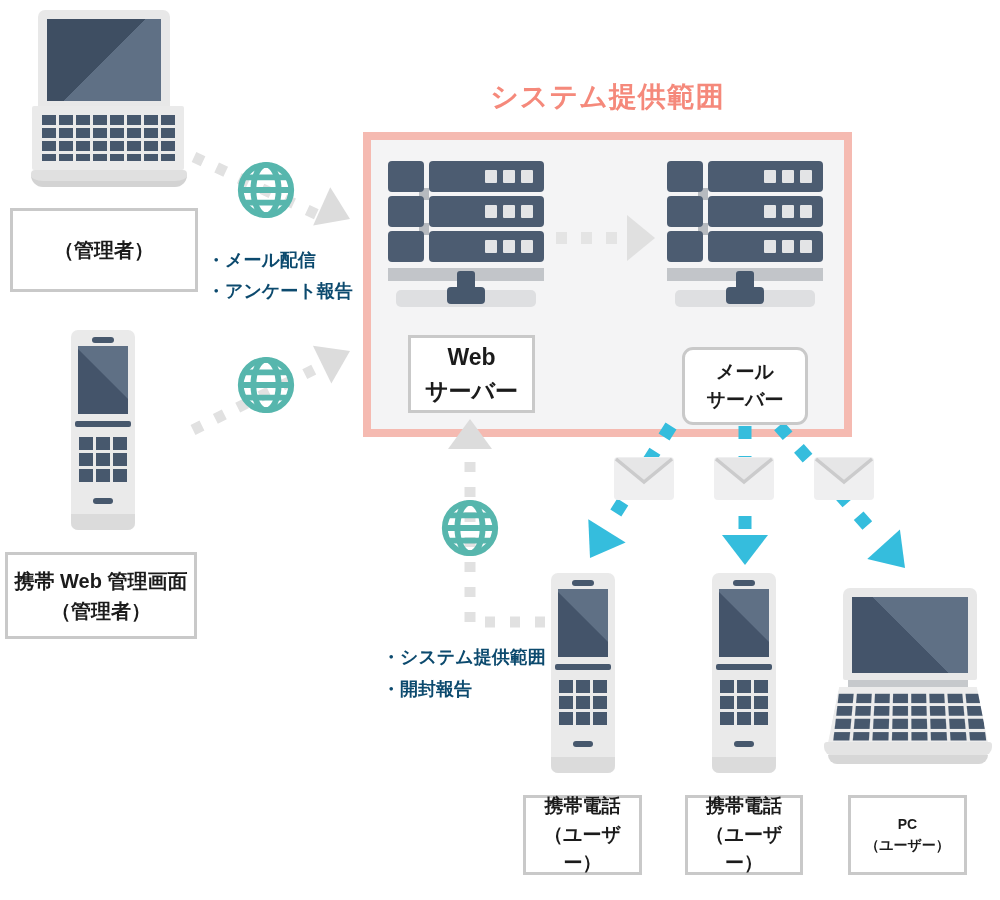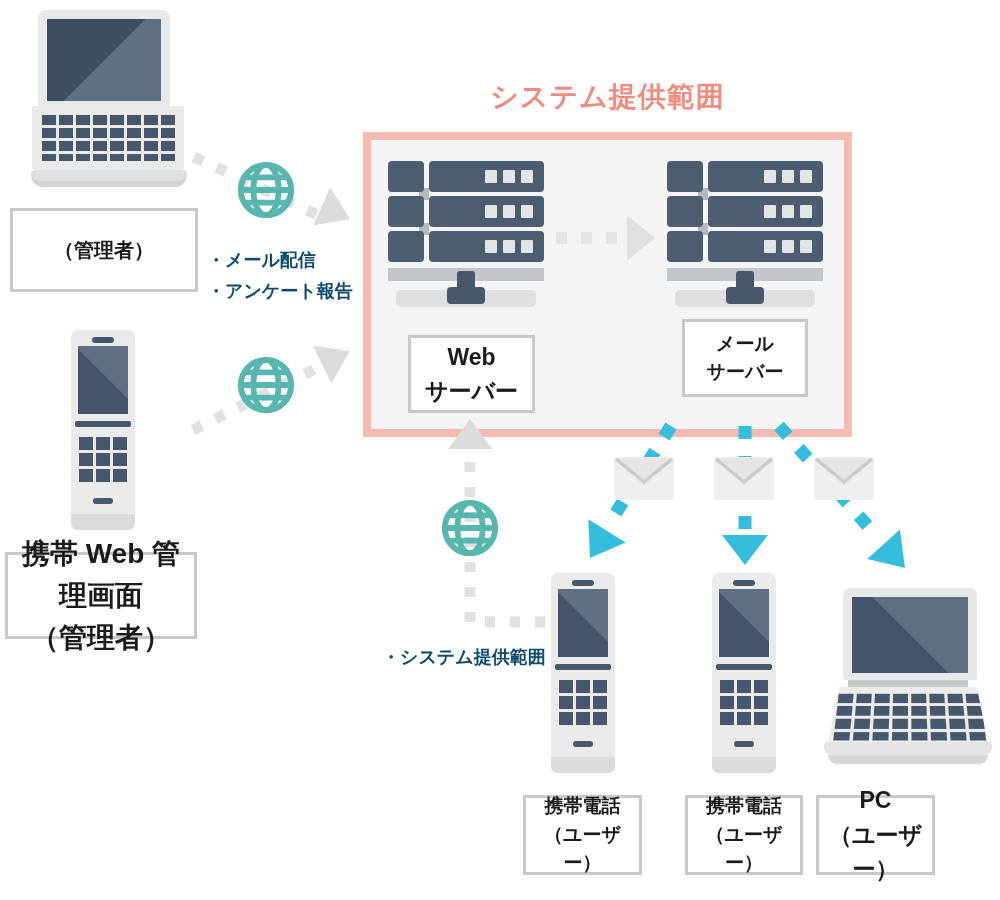--- a/index.html
+++ b/index.html
@@ -14,26 +14,26 @@
                color:#F5897B;letter-spacing:1px;z-index:4;}
 
   
   .connectors{left:0;top:0;z-index:2;}
 
   
   .label-box{background:#fff;border:3px solid #C9C9C9;display:flex;flex-direction:column;
              align-items:center;justify-content:center;text-align:center;font-weight:bold;
              color:#1b1b1b;z-index:3;line-height:1.5;}
   .lb-admin-pc{left:10px;top:208px;width:182px;height:78px;font-size:20px;}
-  .lb-admin-mobile{left:5px;top:552px;width:186px;height:81px;font-size:28px;}
+  .lb-admin-mobile{left:5px;top:552px;width:186px;height:81px;font-size:20px;}
   .lb-web{left:408px;top:335px;width:121px;height:72px;font-size:23px;}
-  .lb-mail{left:682px;top:319px;width:120px;height:72px;font-size:19px;}
+  .lb-mail{left:682px;top:347px;width:120px;height:72px;font-size:19px;border-radius:11px;}
   .lb-user1{left:523px;top:795px;width:113px;height:74px;font-size:19px;}
   .lb-user2{left:685px;top:795px;width:112px;height:74px;font-size:19px;}
-  .lb-userpc{left:816px;top:795px;width:113px;height:74px;font-size:23px;}
+  .lb-userpc{left:848px;top:795px;width:113px;height:74px;font-size:14px;}
 
   
   .note{color:#0c4a6e;font-weight:700;z-index:3;}
   .note-admin{left:207px;top:245px;font-size:18px;line-height:31px;}
   .note-report{left:382px;top:641px;font-size:18px;line-height:32px;}
   .note-broadcast{left:897px;top:445px;font-size:19px;line-height:30px;}
   .note div{white-space:nowrap;}
   .indent{padding-left:14px;}
 
   
@@ -345,15 +345,16 @@
     <div>PC</div>
     <div>（ユーザー）</div>
   </div>
 
   <div class="abs note note-admin">
     <div>・メール配信</div>
     <div>・アンケート報告</div>
   </div>
   <div class="abs note note-report">
     <div>・システム提供範囲</div>
+    <div>・開封報告</div>
   </div>
 
 </div>
 
 </body></html>

